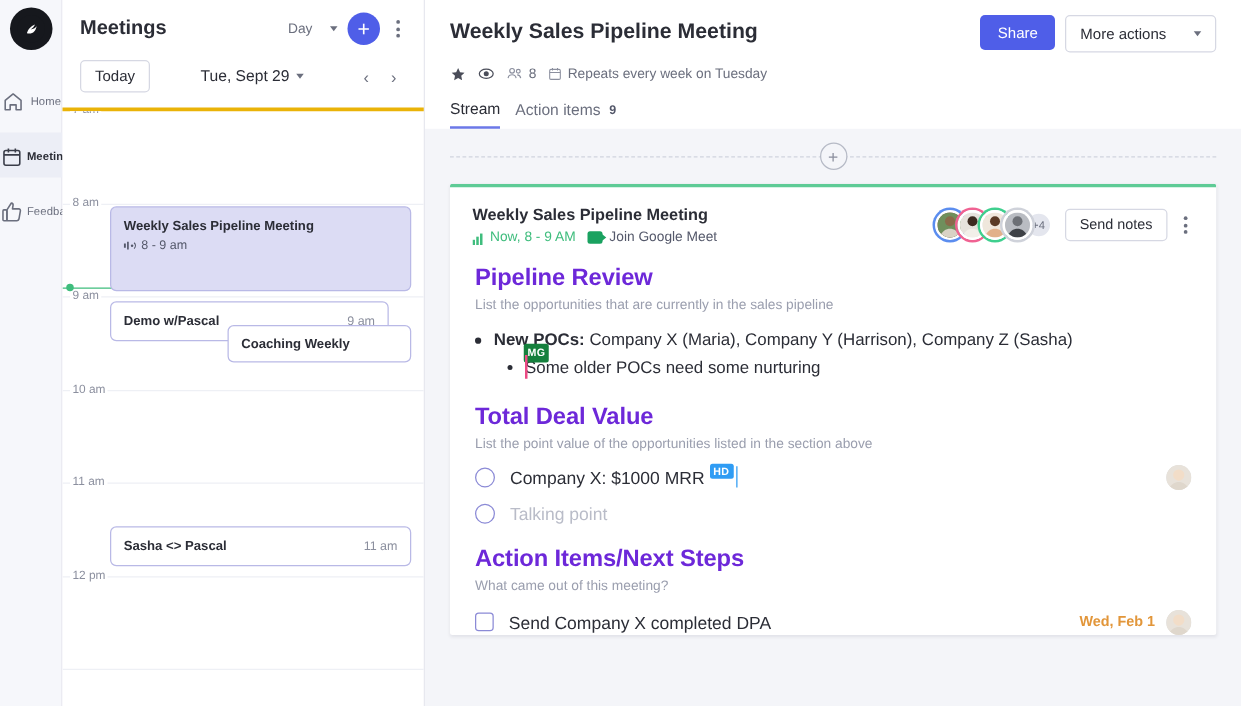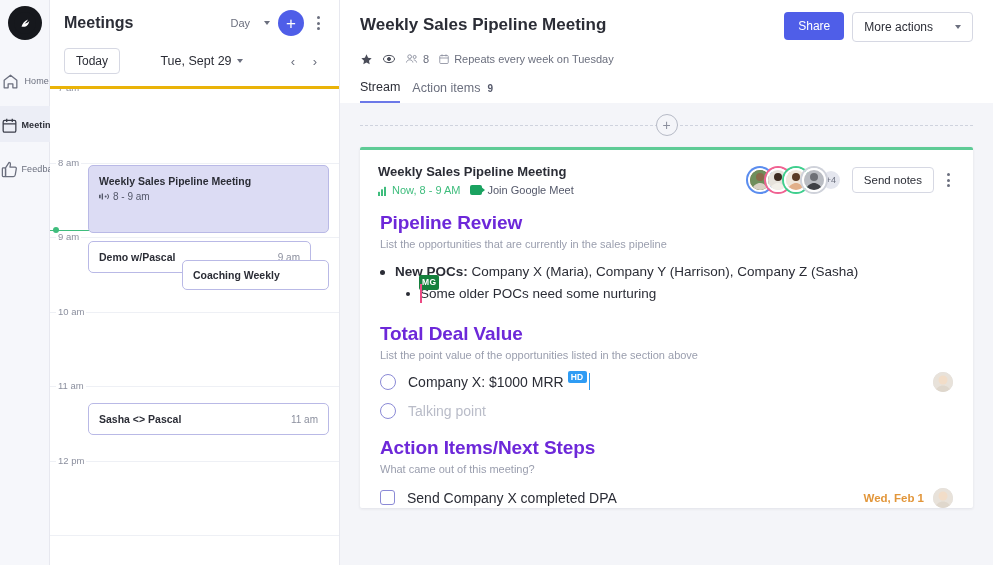--- a/index.html
+++ b/index.html
@@ -307,21 +307,21 @@
 
       <div class="ev plain" style="left:38px; right:28px; top:152px; height:32px;">
         <span class="t">Demo w/Pascal</span>
         <span class="time">9 am</span>
       </div>
 
       <div class="ev plain" style="left:132px; right:10px; top:171px; height:30px;">
         <span class="t">Coaching Weekly</span>
       </div>
 
-      <div class="ev plain" style="left:38px; right:10px; top:314px; height:32px;">
+      <div class="ev plain" style="left:38px; right:10px; top:332px; height:32px;">
         <span class="t">Sasha &lt;&gt; Pascal</span>
         <span class="time">11 am</span>
       </div>
     </div>
   </div>
 
   <div class="main">
 
     <div class="main-head">
       <div class="mh-row">

